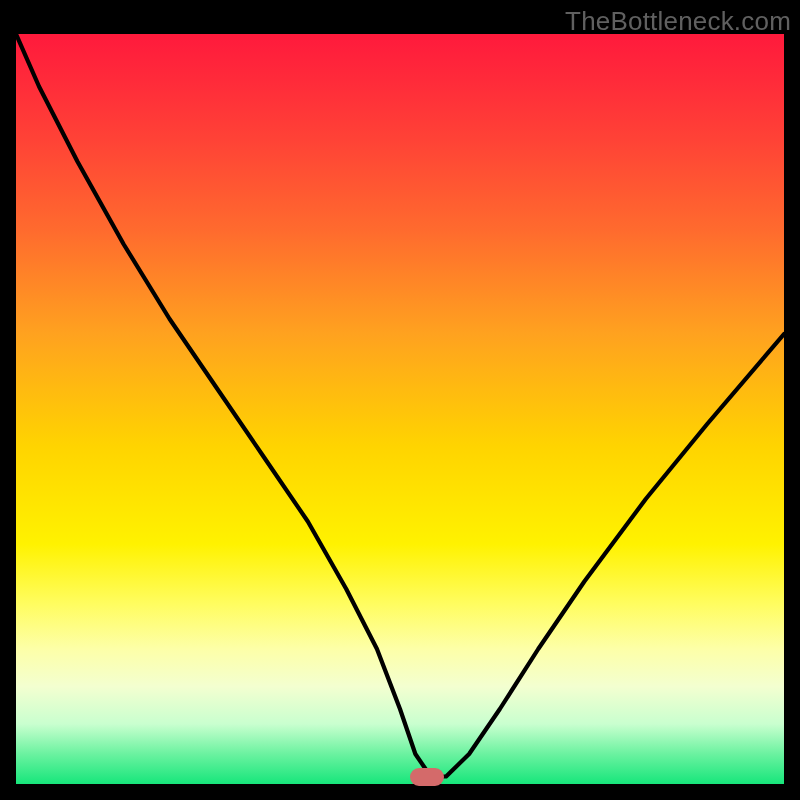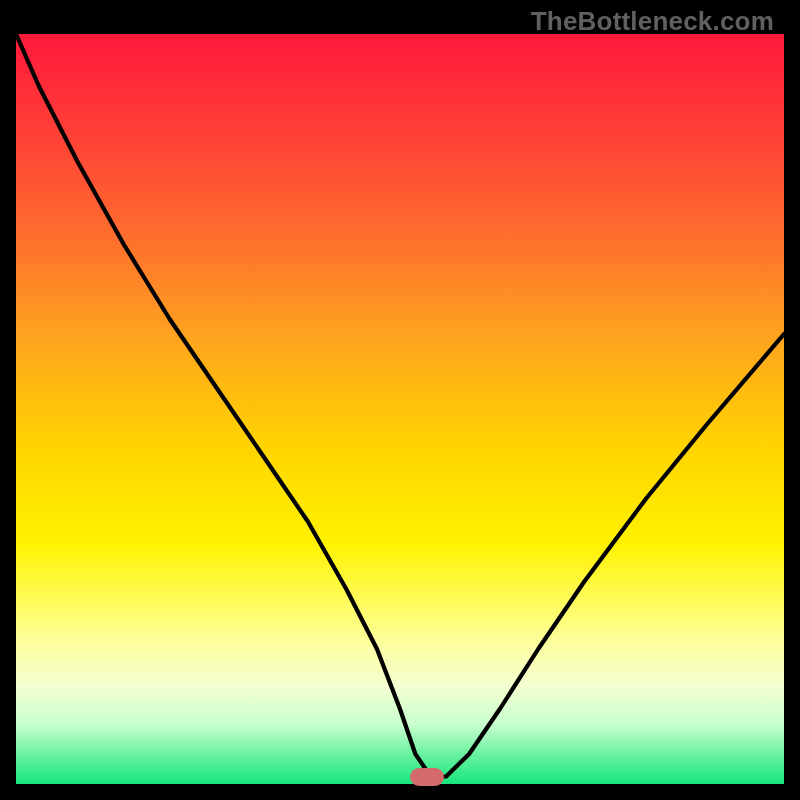--- a/index.html
+++ b/index.html
@@ -1,20 +1,20 @@
 <!DOCTYPE html>
 <html><head>
 <meta charset="utf-8">
 <style>
   html,body{margin:0;padding:0;width:800px;height:800px;background:#000;overflow:hidden;font-family:Arial,Helvetica,sans-serif}
   .frame{position:relative;width:800px;height:800px;background:#000}
   .watermark{
-    position:absolute;top:6px;right:26px;
+    position:absolute;top:6px;right:9px;
     color:#606060;font-size:26px;letter-spacing:.2px;
-    font-weight:700;user-select:none
+    font-weight:400;user-select:none
   }
   
   .panel{
     position:absolute;
     left:16px;right:16px;top:34px;bottom:16px;
     background:linear-gradient(to bottom,
       #ff1a3c 0%,
       #ff2a3a 6%,
       #ff4236 14%,
       #ff6a2e 26%,

